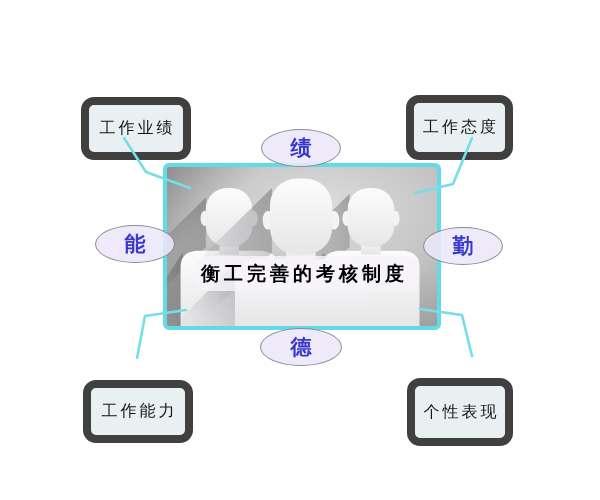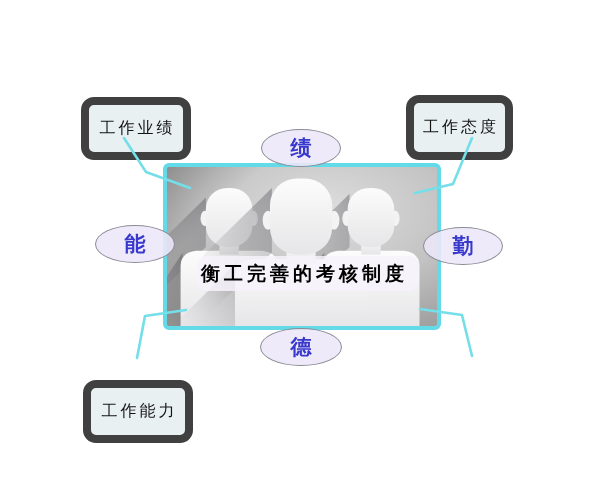--- a/index.html
+++ b/index.html
@@ -63,20 +63,23 @@
   </svg>
 
   <div class="box box-tl">
     <span>工作业绩</span>
   </div>
   <div class="box box-tr">
     <span>工作态度</span>
   </div>
   <div class="box box-bl">
     <span>工作能力</span>
+  </div>
+  <div class="box box-br">
+    <span>个性表现</span>
   </div>
 
   <div class="image-frame">
     <svg viewBox="0 0 278 167" preserveAspectRatio="none">
       <defs>
         <radialGradient id="bgG" cx="58%" cy="28%" r="85%">
           <stop offset="0%" stop-color="#dedede"></stop>
           <stop offset="55%" stop-color="#c3c3c3"></stop>
           <stop offset="100%" stop-color="#9c9c9c"></stop>
         </radialGradient>

